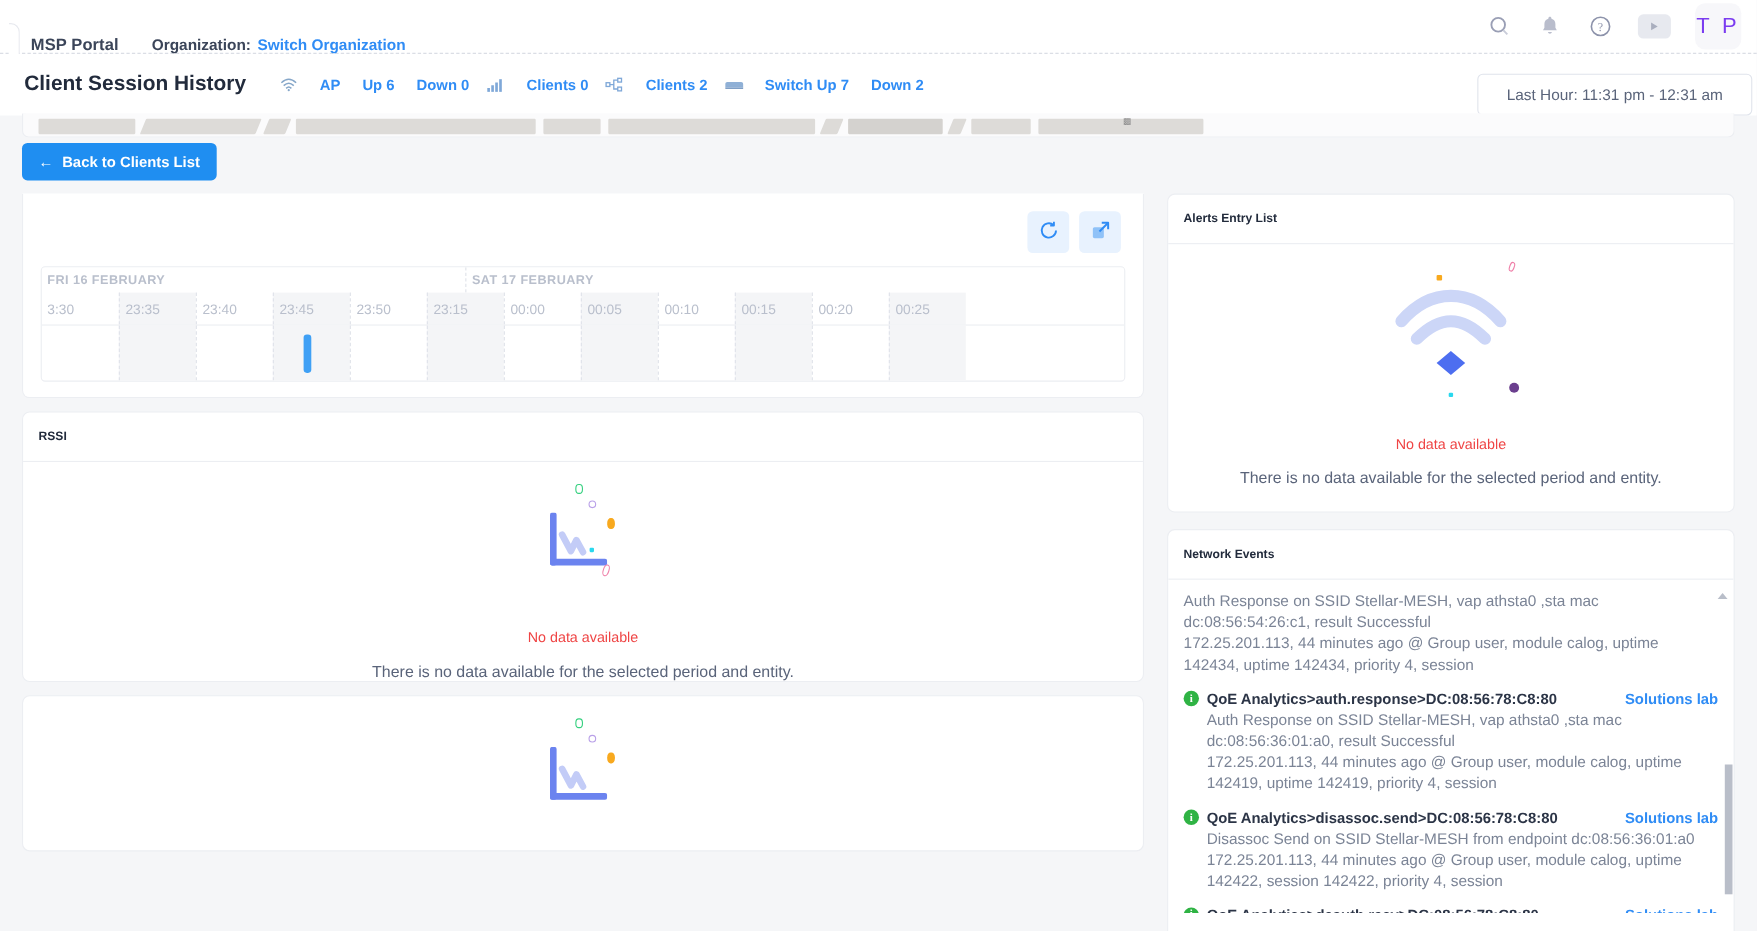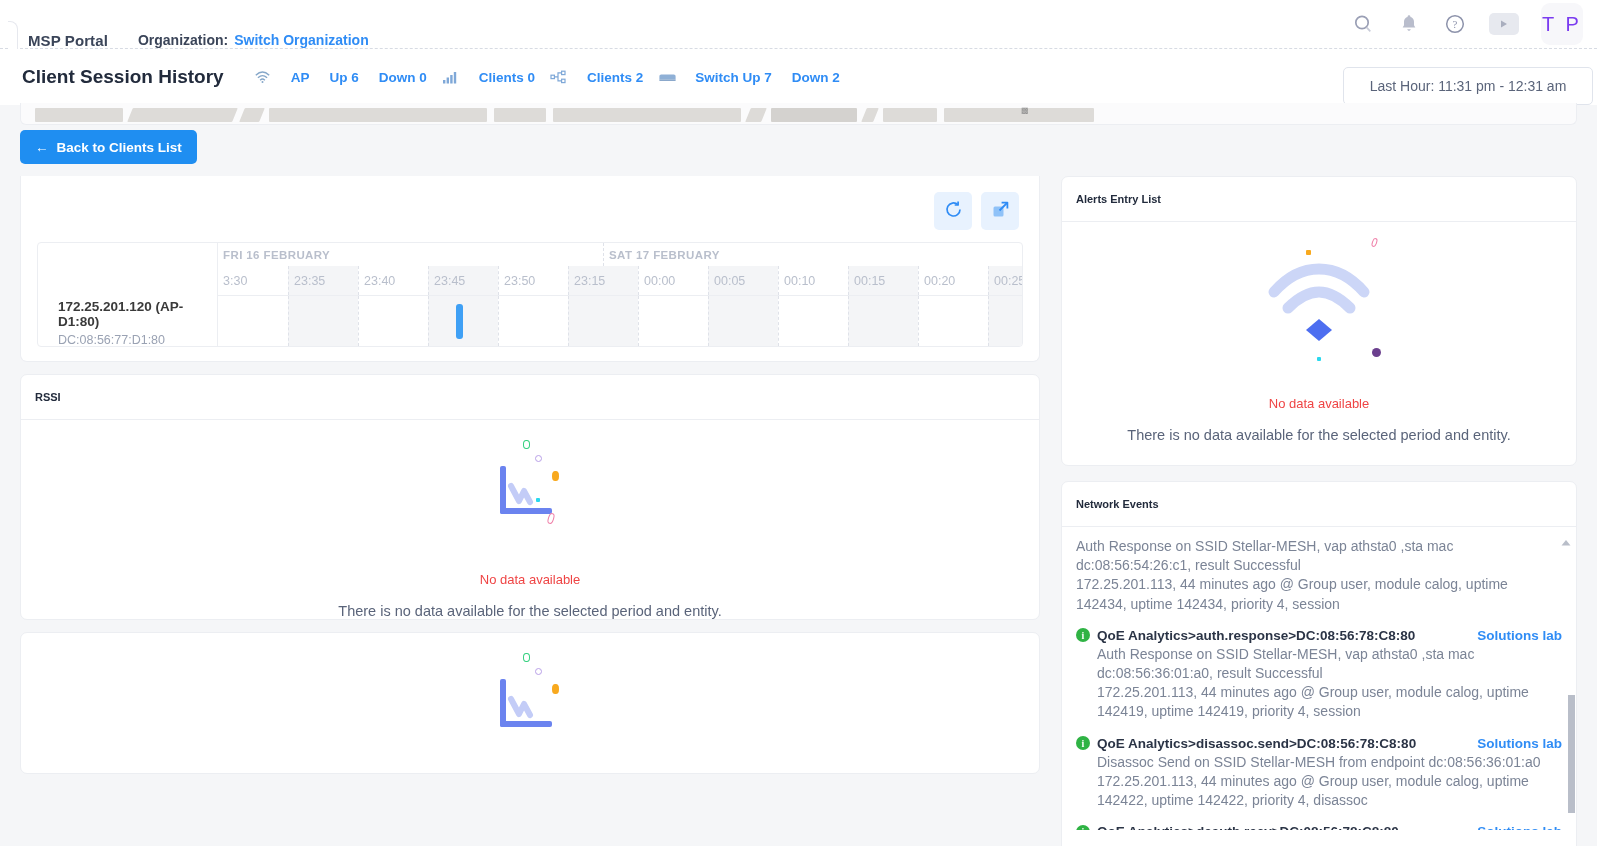--- a/index.html
+++ b/index.html
@@ -326,27 +326,20 @@
               <rect x="3.5" y="7.5" width="10" height="10" rx="1.5" fill="#8fc2f8"></rect>
               <path d="M9.5 11.5 L17 4" stroke="#2f8cf5" stroke-width="1.8" fill="none"></path>
               <path d="M11.6 3.6H17.4V9.4" stroke="#2f8cf5" stroke-width="1.8" fill="none" stroke-linejoin="round"></path>
             </svg>
           </span>
         </button>
       </div>
     </div>
 
     <div class="tl-grid">
-      <div class="tl-labelcol">
-        <div class="sp"></div>
-        <div class="tl-rowlabel">
-          <div class="n1">172.25.201.120 (AP-D1:80)</div>
-          <div class="n2">DC:08:56:77:D1:80</div>
-        </div>
-      </div>
       <div class="tl-scroll">
 
         <div class="tl-daterow">
           <span class="tl-date" style="left:0px;border-left:none;">FRI 16 FEBRUARY</span>
           <span class="tl-date" style="left:385px;">SAT 17 FEBRUARY</span>
         </div>
 
         <div class="tl-ticks">
           <span class="tl-tick" style="border-left:none;">3:30</span>
           <span class="tl-tick shaded">23:35</span>
@@ -485,21 +478,21 @@
 
       <div class="ne-item">
         <div class="ne-title">
           <span class="badge-i">i</span>
           <span class="ne-name">QoE Analytics&gt;disassoc.send&gt;DC:08:56:78:C8:80</span>
           <span class="ne-site">Solutions lab</span>
         </div>
         <div class="ne-body">
           <div>Disassoc Send on SSID Stellar-MESH from endpoint dc:08:56:36:01:a0</div>
           <div>172.25.201.113, 44 minutes ago @ Group user, module calog, uptime</div>
-          <div>142422, uptime 142422, priority 4, disassoc</div>
+          <div>142422, session 142422, priority 4, session</div>
         </div>
       </div>
 
       <div class="ne-item">
         <div class="ne-title">
           <span class="badge-i">i</span>
           <span class="ne-name">QoE Analytics&gt;deauth.recv&gt;DC:08:56:78:C8:80</span>
           <span class="ne-site">Solutions lab</span>
         </div>
       </div>

